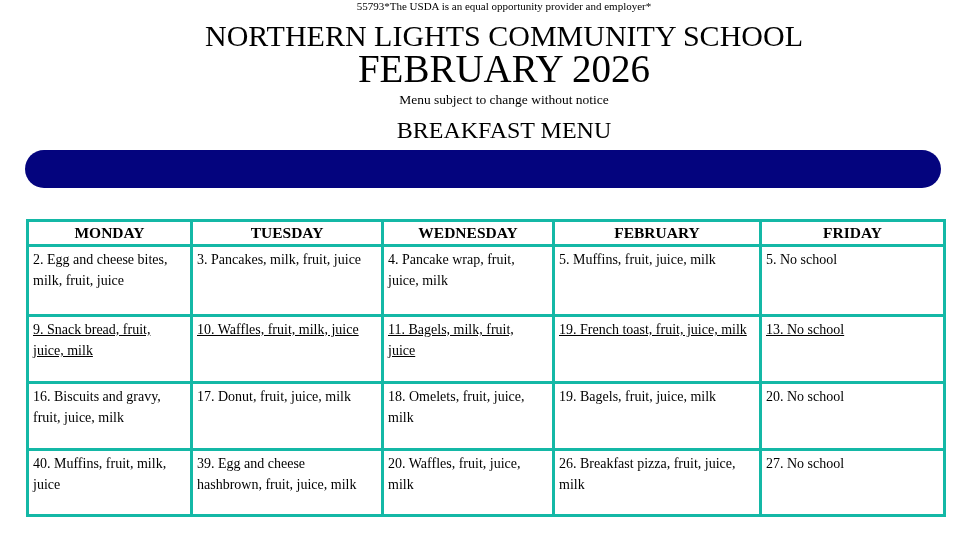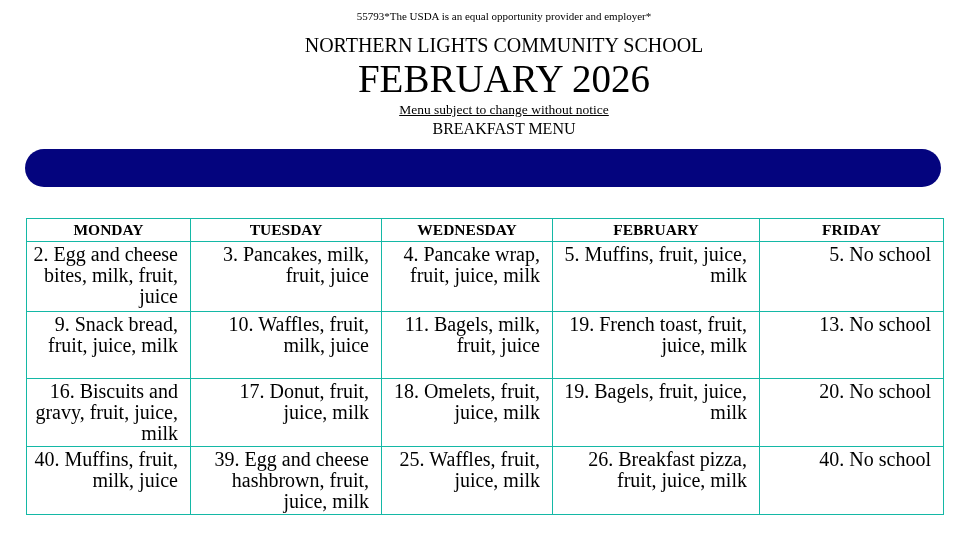--- a/index.html
+++ b/index.html
@@ -12,82 +12,80 @@
     height: 534px;
     overflow: hidden;
     font-family: "Liberation Serif", "DejaVu Serif", serif;
     color: #000000;
   }
   .header-block {
     text-align: center;
     padding-left: 38px; 
   }
   .usda-line {
-    padding-top: 10px;
     font-size: 11px;
     line-height: 13px;
   }
   .school-name {
     margin-top: 6px;
-    font-size: 20px;
+    font-size: 30px;
     line-height: 33px;
     font-weight: normal;
   }
   .month-year {
     font-size: 39px;
     line-height: 33px;
     font-weight: normal;
   }
   .notice-line {
     margin-top: 7px;
     font-size: 13.5px;
     line-height: 15px;
-    text-decoration: underline;
   }
   .menu-title {
-    margin-top: 0;
-    font-size: 16px;
+    margin-top: 11px;
+    font-size: 24px;
     line-height: 24px;
     font-weight: normal;
   }
   .divider-bar {
     margin: 8px 0 0 25px;
     width: 916px;
     height: 38px;
     border-radius: 19px;
     background: #04047e;
   }
   table.menu-table {
     margin: 31px 0 0 26px;
     width: 917px;
     border-collapse: collapse;
     table-layout: fixed;
   }
   table.menu-table th,
   table.menu-table td {
-    border: 1px solid #14b8a6;
+    border: 3px solid #14b8a6;
   }
   table.menu-table th {
     height: 22px;
     padding: 0;
     font-size: 15.5px;
     font-weight: bold;
     text-align: center;
     vertical-align: middle;
   }
   table.menu-table td {
-    font-size: 20px;
+    font-size: 14px;
     line-height: 21px;
-    text-align: right;
+    text-align: left;
     vertical-align: top;
     padding: 2px 12px 2px 4px;
     overflow: hidden;
   }
   tr.week-row-1 { height: 70px; }
-  tr.week-row-2 { height: 67px; }
+  tr.week-row-2 { height: 67px; text-decoration: underline; }
   tr.week-row-3 { height: 67px; }
   tr.week-row-4 { height: 66px; }
 </style>
 </head>
 <body>
 
 <div class="header-block">
   <div class="usda-line">55793*The USDA is an equal opportunity provider and employer*</div>
   <div class="school-name">NORTHERN LIGHTS COMMUNITY SCHOOL</div>
   <div class="month-year">FEBRUARY 2026</div>
@@ -130,18 +128,18 @@
   <tr class="week-row-3">
     <td>16. Biscuits and gravy, fruit, juice, milk</td>
     <td>17. Donut, fruit, juice, milk</td>
     <td>18. Omelets, fruit, juice, milk</td>
     <td>19. Bagels, fruit, juice, milk</td>
     <td>20. No school</td>
   </tr>
   <tr class="week-row-4">
     <td>40. Muffins, fruit, milk, juice</td>
     <td>39. Egg and cheese hashbrown, fruit, juice, milk</td>
-    <td>25. Waffles, fruit, juice, milk</td>
+    <td>20. Waffles, fruit, juice, milk</td>
     <td>26. Breakfast pizza, fruit, juice, milk</td>
-    <td>40. No school</td>
+    <td>27. No school</td>
   </tr>
 </tbody>
   </table>
 
 </body></html>

